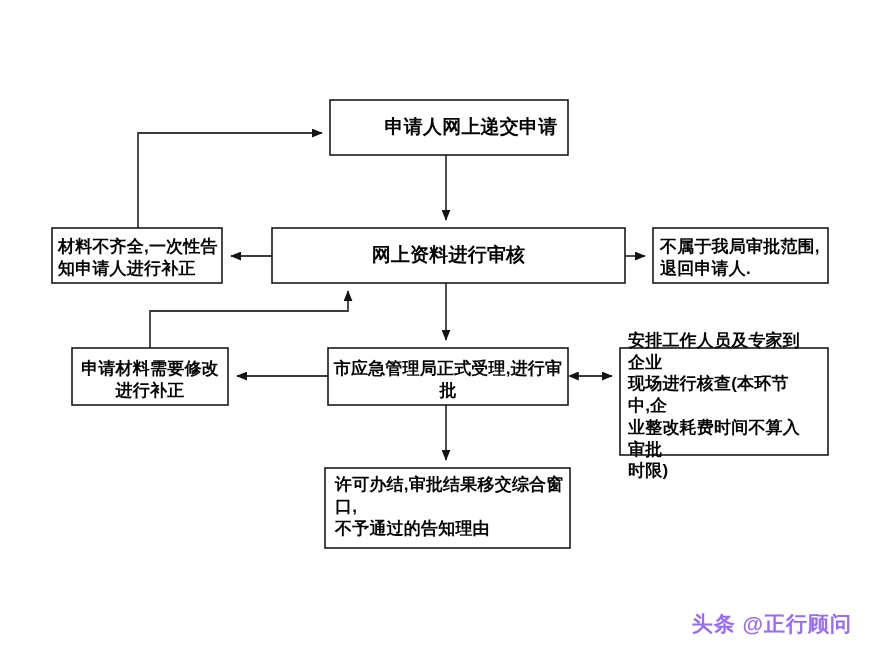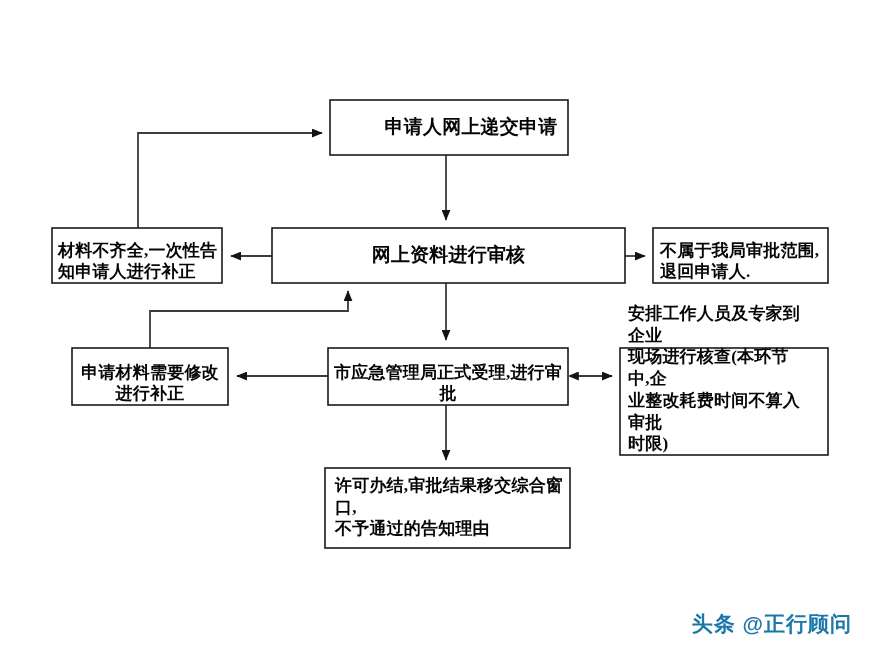--- a/index.html
+++ b/index.html
@@ -54,29 +54,28 @@
   .lbl-left {
     text-align: left;
   }
   .vcenter {
     display: flex;
     align-items: center;
     justify-content: center;
   }
   .vtop {
     display: flex;
-    align-items: flex-end;
+    align-items: center;
     justify-content: flex-start;
-    font-family: Liberation Serif, serif;
   }
   .watermark {
     position: absolute;
     right: 20px;
     bottom: 14px;
-    color: #0369a1;
+    color: #8b5cf6;
     font-size: 21px;
     font-weight: 700;
     font-family: "Liberation Sans", "DejaVu Sans", sans-serif;
     letter-spacing: 1px;
     opacity: 0.9;
   }
 </style>
 </head>
 <body>
 

